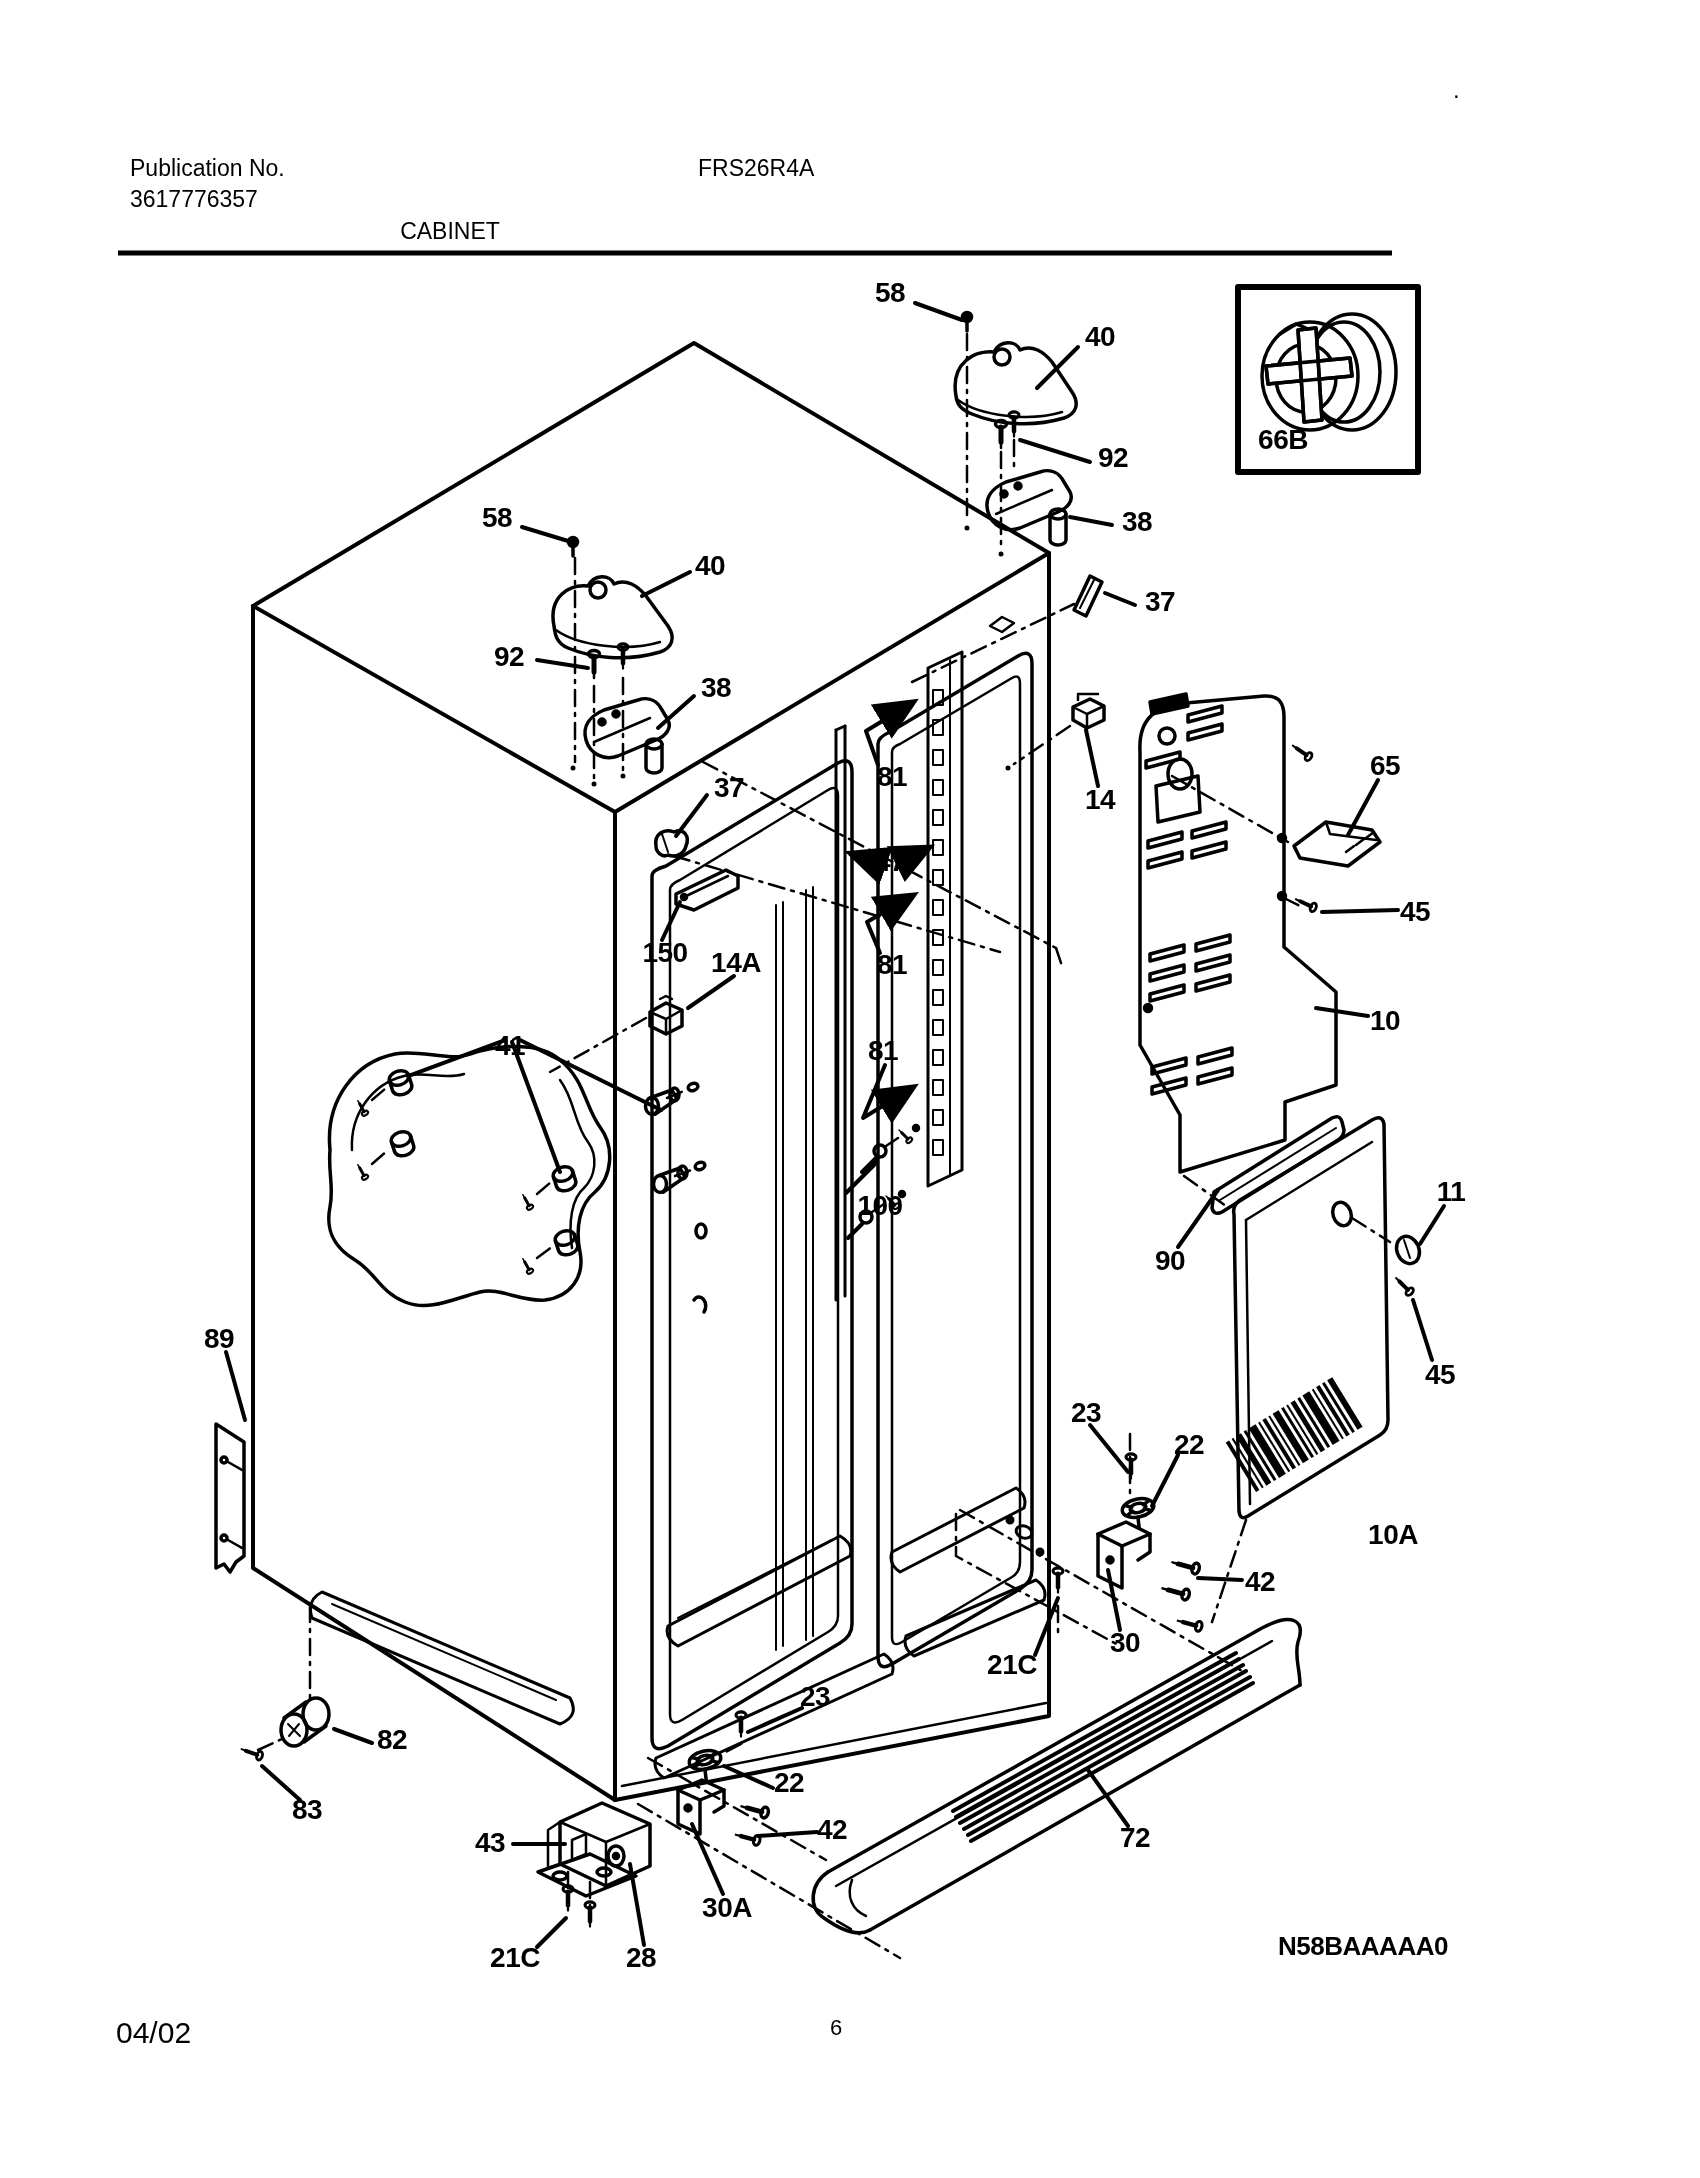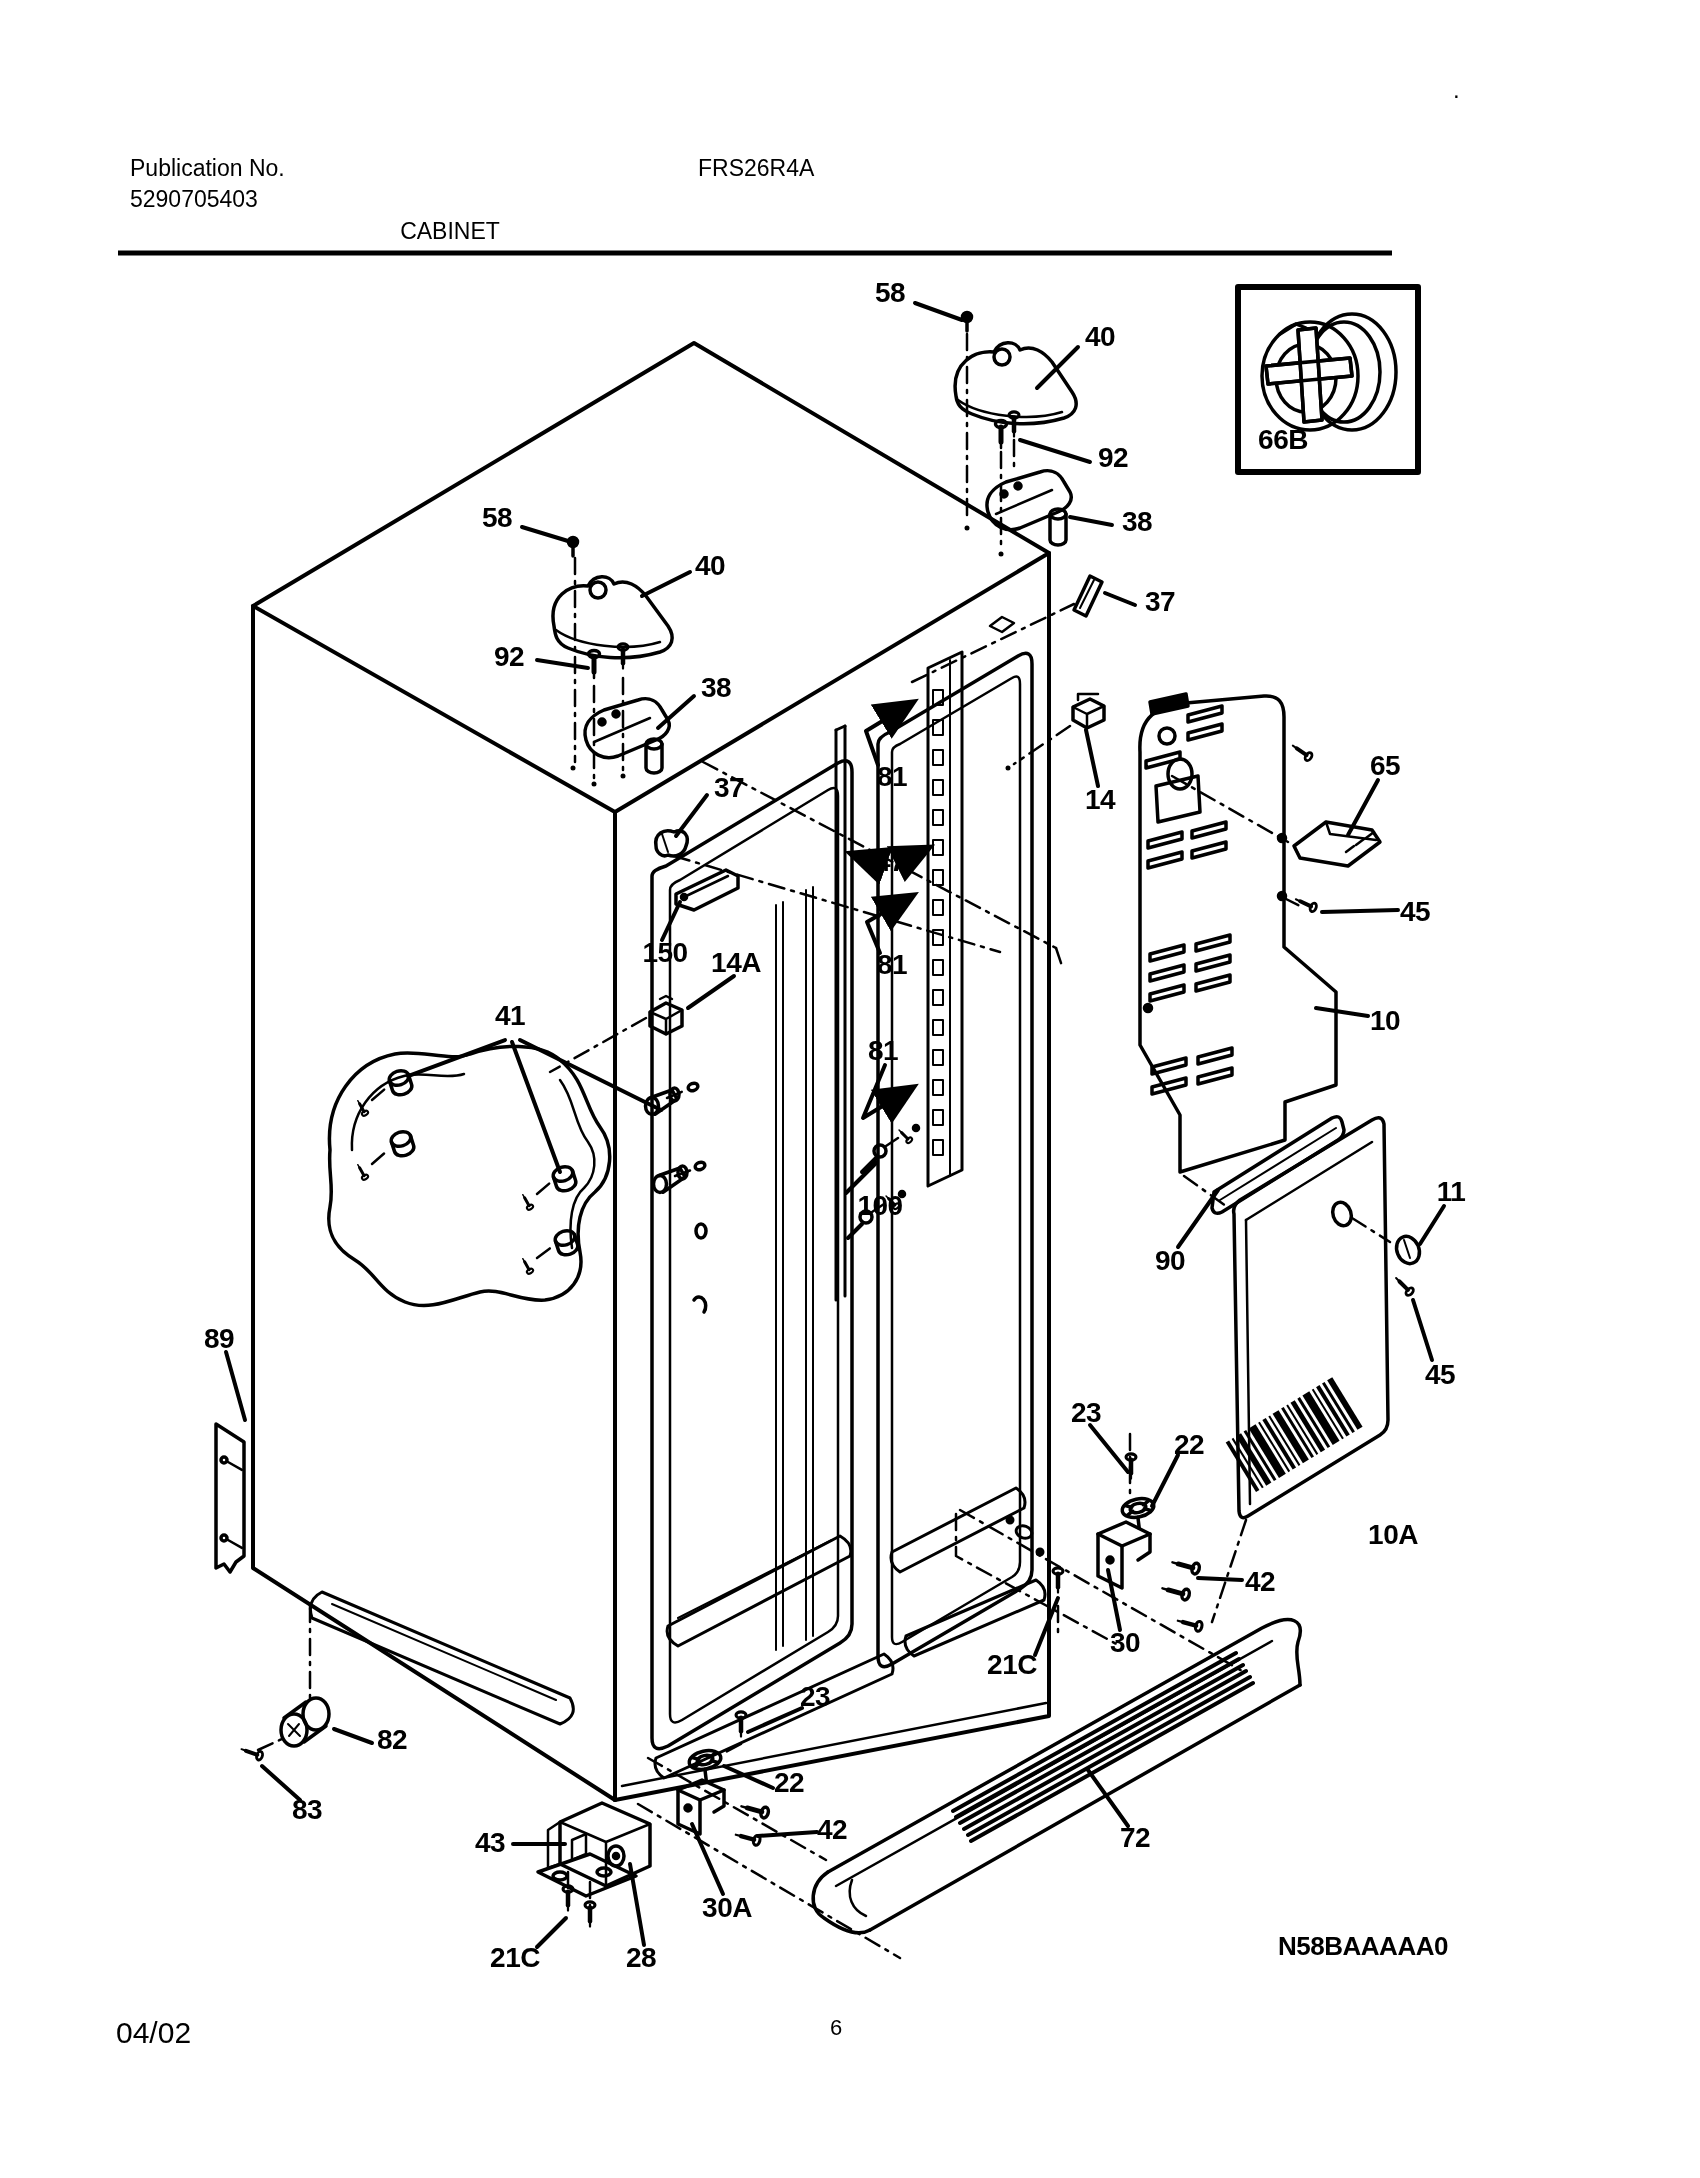--- a/index.html
+++ b/index.html
@@ -444,21 +444,21 @@
         <line x1="1128" y1="1826" x2="1088" y2="1770"></line>
         <line x1="537" y1="1947" x2="566" y2="1918"></line>
         <line x1="644" y1="1945" x2="630" y2="1864"></line>
         <line x1="372" y1="1743" x2="334" y2="1729"></line>
         <line x1="300" y1="1800" x2="262" y2="1766"></line>
       </g>
     </g>
   </svg>
 
   <div class="htext" style="left:130px;top:146px;">Publication No.</div>
-  <div class="htext" style="left:130px;top:177px;">5290705403</div>
+  <div class="htext" style="left:130px;top:177px;">3617776357</div>
   <div class="htext" style="left:698px;top:146px;">FRS26R4A</div>
   <div class="htext center" style="left:450px;top:209px;">CABINET</div>
   <div class="htext" style="left:116px;top:2006px;font-size:30px;">04/02</div>
   <div class="htext center" style="left:836px;top:2006px;font-size:22px;">6</div>
 
   <div class="labels">
       <div class="plabel part" style="left: 890px; top: 293px;">58</div>
       <div class="plabel part" style="left: 1100px; top: 337px;">40</div>
       <div class="plabel part" style="left: 1113px; top: 458px;">92</div>
       <div class="plabel part" style="left: 1137px; top: 522px;">38</div>
@@ -472,21 +472,21 @@
       <div class="plabel part" style="left: 892px; top: 777px;">81</div>
       <div class="plabel part" style="left: 890px; top: 862px;">47</div>
       <div class="plabel part" style="left: 1100px; top: 800px;">14</div>
       <div class="plabel part" style="left: 1385px; top: 766px;">65</div>
       <div class="plabel part" style="left: 1415px; top: 912px;">45</div>
       <div class="plabel part" style="left: 1385px; top: 1021px;">10</div>
       <div class="plabel part" style="left: 665px; top: 953px;">150</div>
       <div class="plabel part" style="left: 736px; top: 963px;">14A</div>
       <div class="plabel part" style="left: 892px; top: 965px;">81</div>
       <div class="plabel part" style="left: 883px; top: 1051px;">81</div>
-      <div class="plabel part" style="left: 510px; top: 1016px; text-align: right;">41</div>
+      <div class="plabel part" style="left: 510px; top: 1046px; text-align: right;">41</div>
       <div class="plabel part" style="left: 850px; top: 1206px; margin-left: 30px;">100</div>
       <div class="plabel part" style="left: 1451px; top: 1192px;">11</div>
       <div class="plabel part" style="left: 1170px; top: 1261px;">90</div>
       <div class="plabel part" style="left: 1440px; top: 1375px;">45</div>
       <div class="plabel part" style="left: 219px; top: 1339px;">89</div>
       <div class="plabel part" style="left: 1086px; top: 1413px;">23</div>
       <div class="plabel part" style="left: 1189px; top: 1445px;">22</div>
       <div class="plabel part" style="left: 1393px; top: 1535px;">10A</div>
       <div class="plabel part" style="left: 1260px; top: 1582px;">42</div>
       <div class="plabel part" style="left: 1125px; top: 1643px;">30</div>

